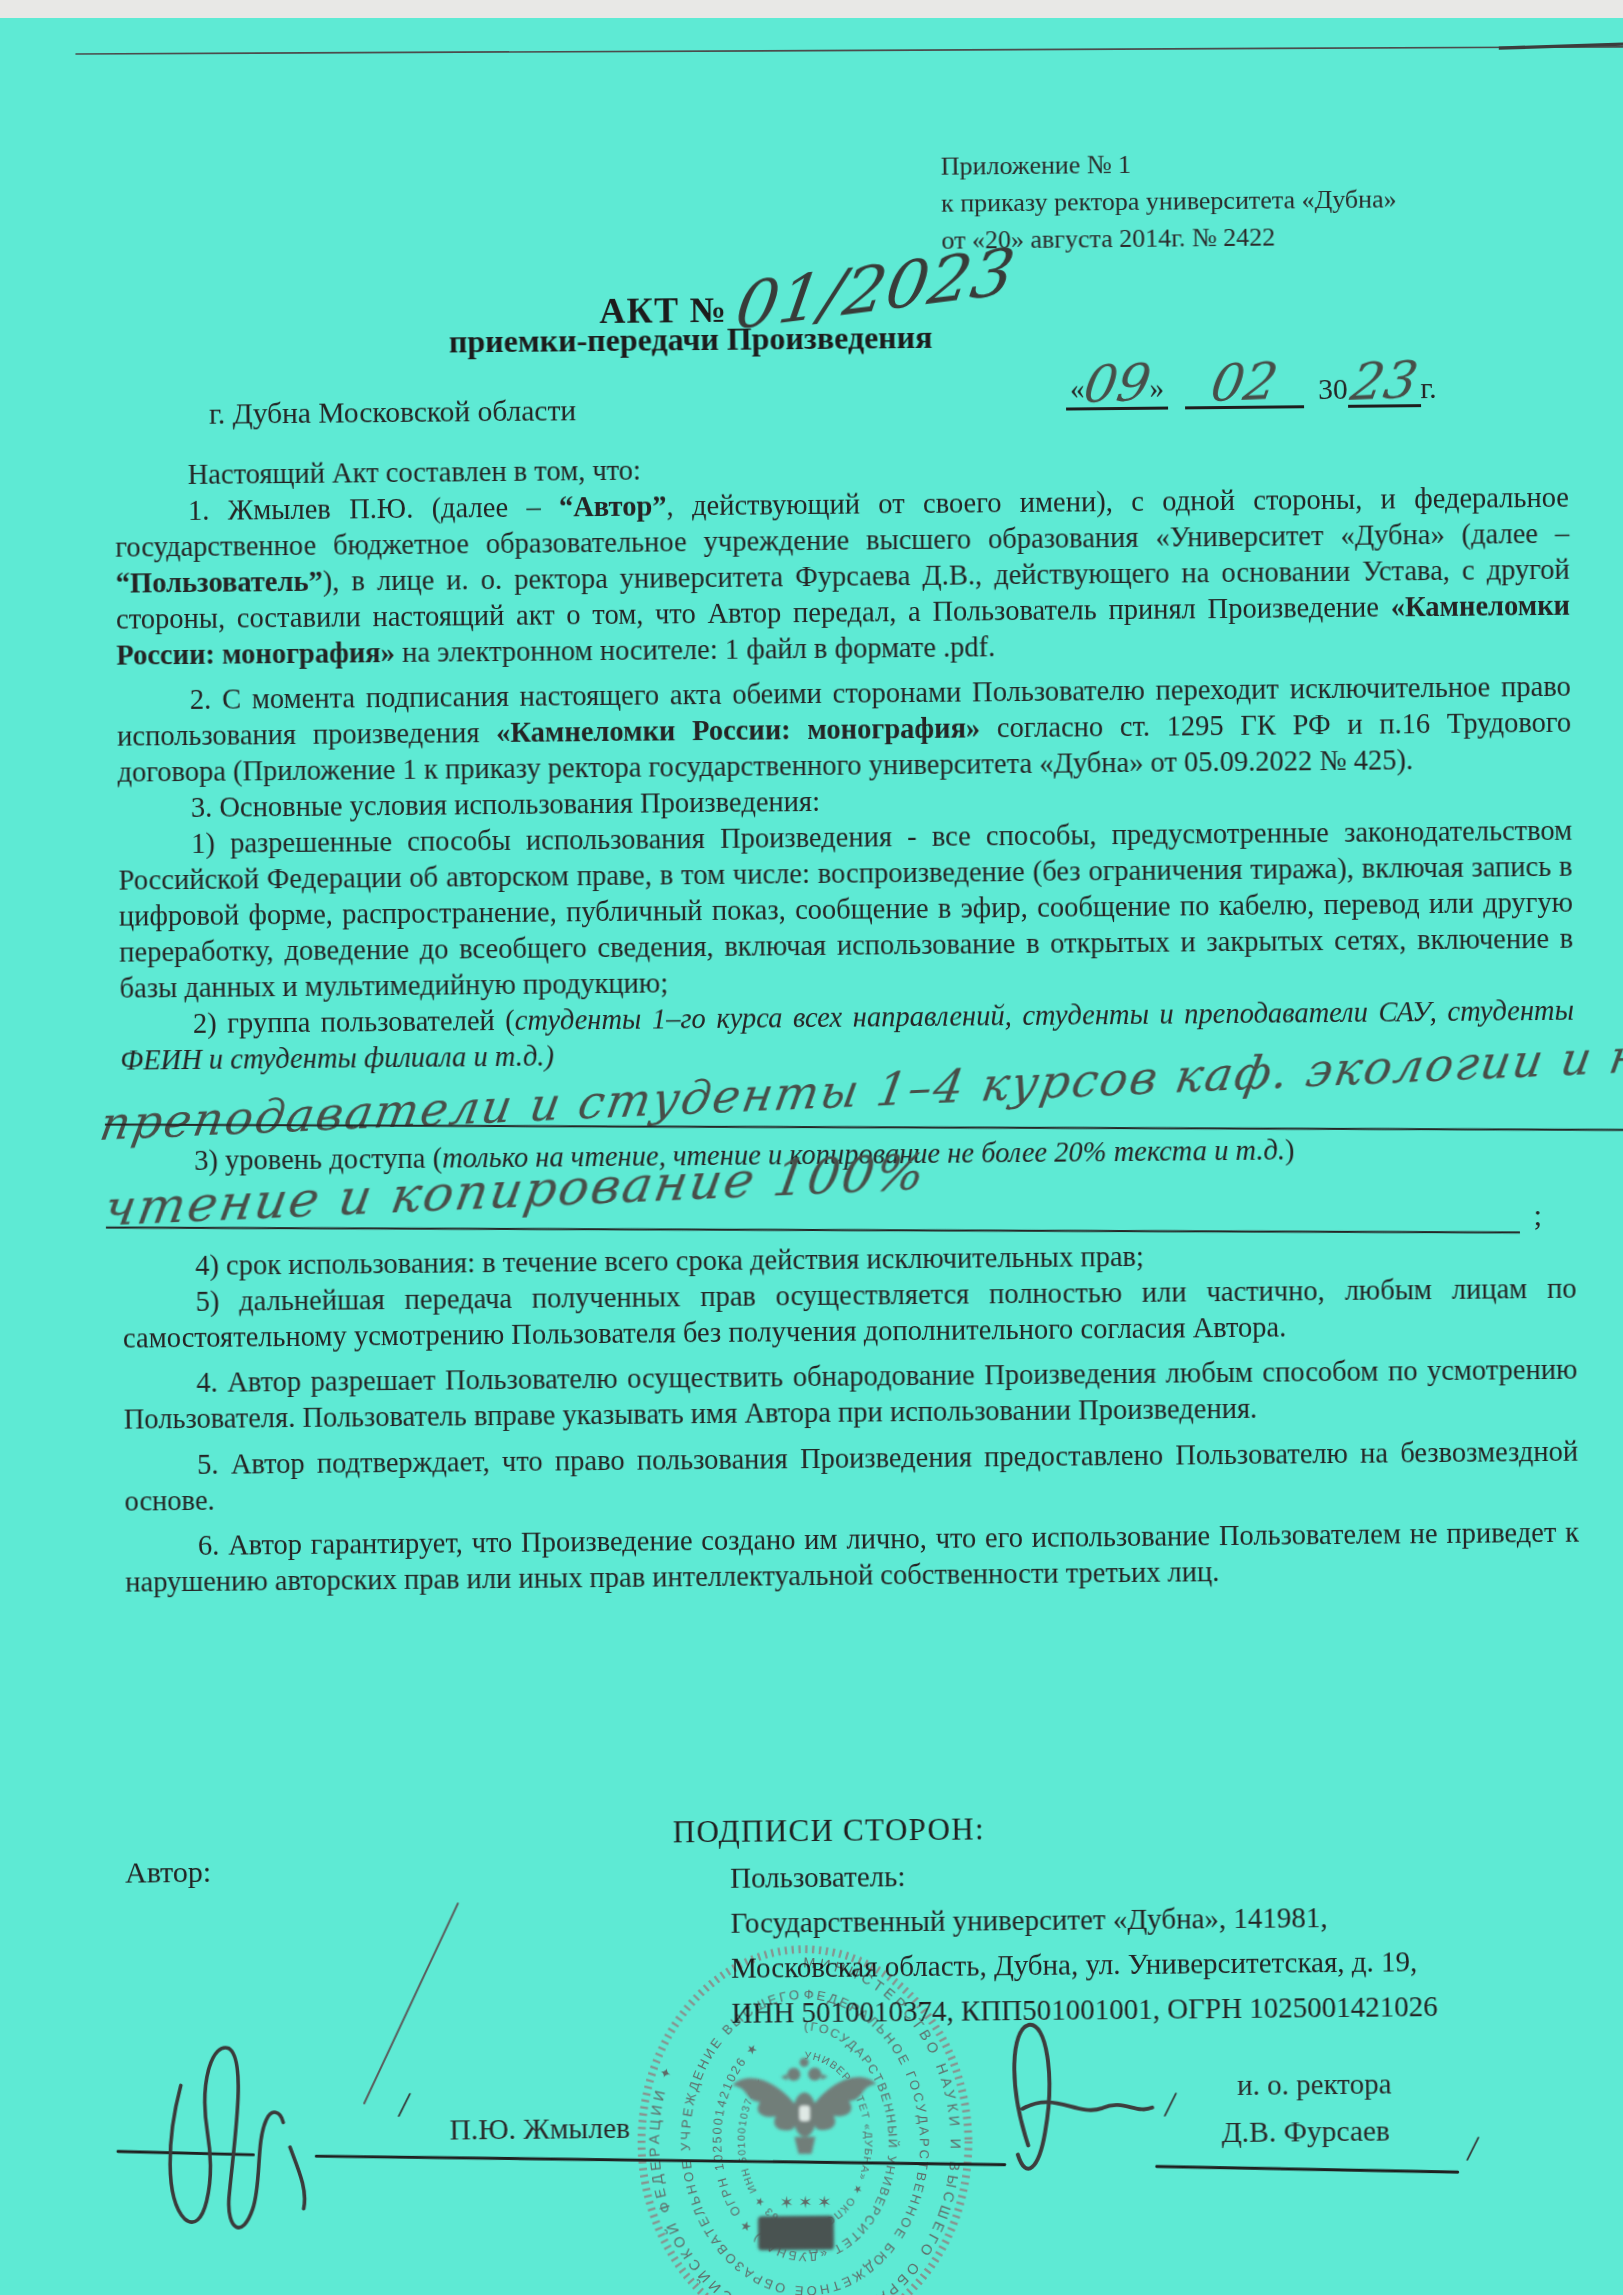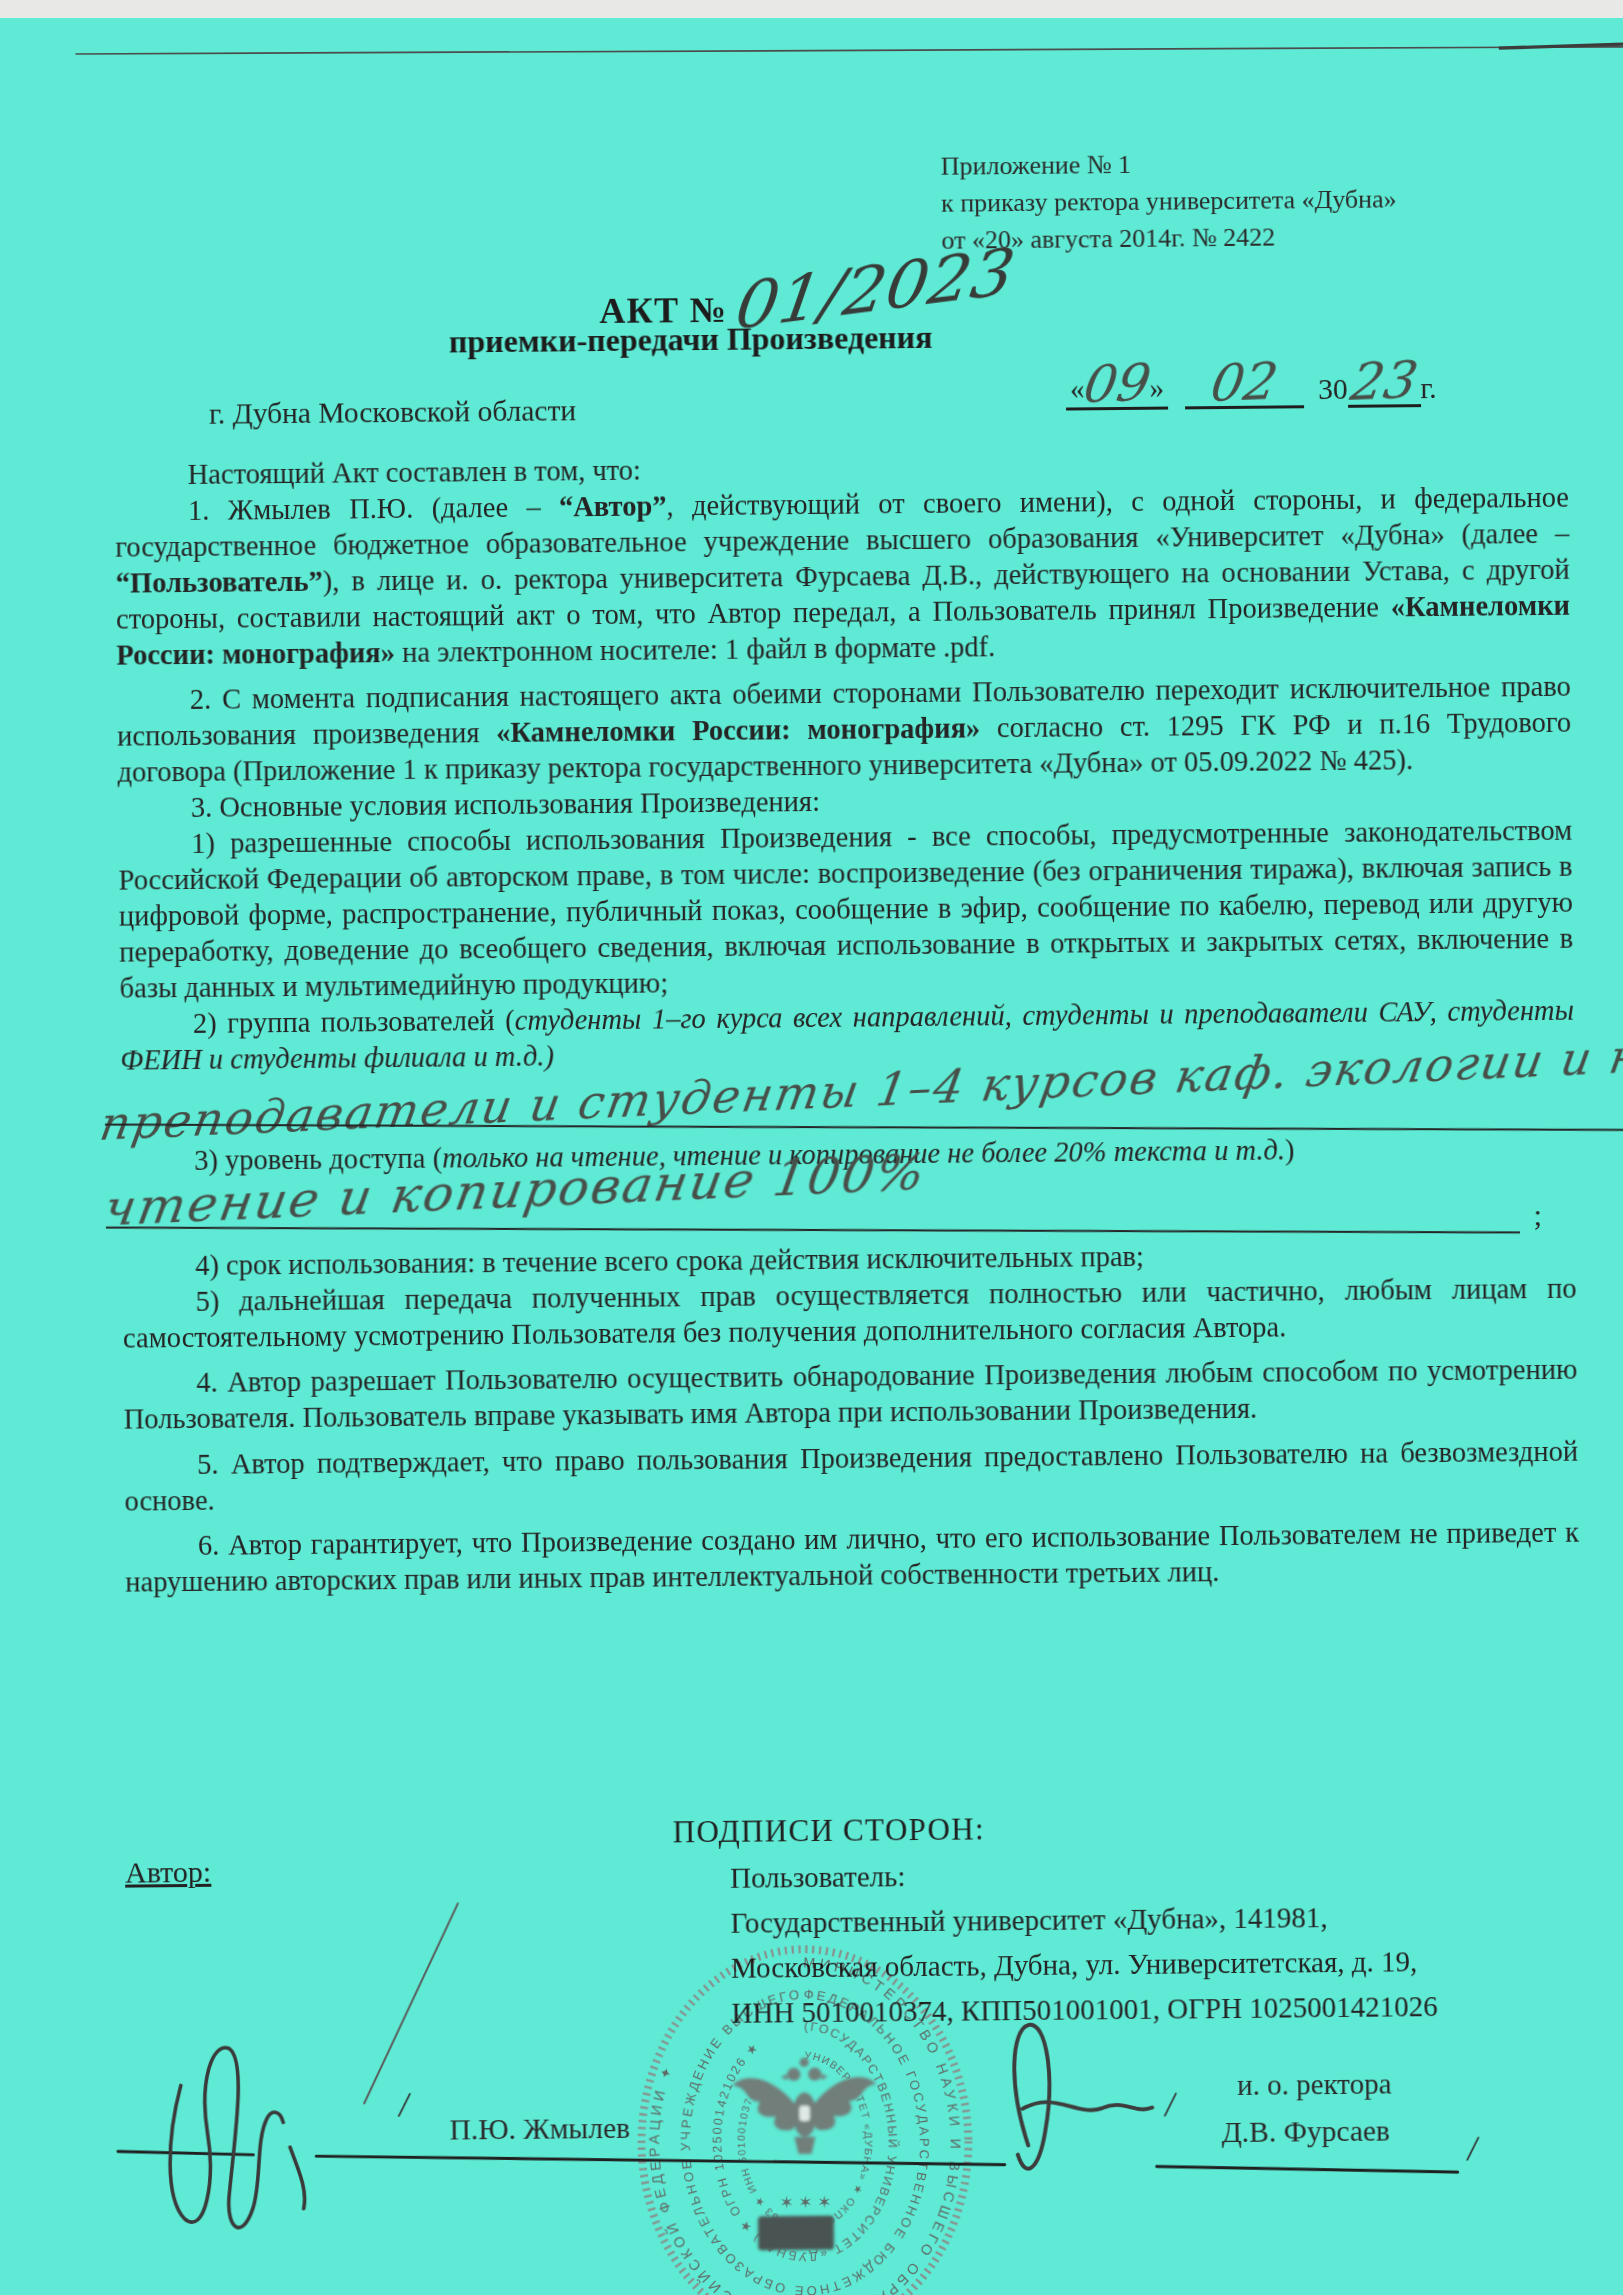--- a/index.html
+++ b/index.html
@@ -39,21 +39,21 @@
     text-align:justify; color:#242424;}
   .bodytext p{margin:0; text-indent:73px;}
   .bodytext p.sp{margin-top:9.2px;}
   .hw-row{position:relative; height:65px; text-indent:0; overflow:visible;}
   .hw-row .hw-line-text{position:absolute; left:-14.4px; top:-3.9px; font-size:46px; letter-spacing:2px; white-space:nowrap;}
   .hw-rule{position:absolute; height:0; border-bottom:2.6px solid #242424;}
   .hw-row .suffix{position:absolute; font-size:30px;}
 
   
   .sig-heading{position:absolute; left:666px; top:1795px; font-size:31px; letter-spacing:1.3px; color:#1f1f1f;}
-  .author-label{position:absolute; left:118px; top:1831px; font-size:30px;text-decoration:underline;}
+  .author-label{position:absolute; left:118px; top:1831px; font-size:30px;}
   .user-block{position:absolute; left:723px; top:1837px; font-size:29px; line-height:45px; color:#232323;}
   .name-zh{position:absolute; left:440px; top:2092px; font-size:29.5px; color:#2a2a2a;}
   .rector-title{position:absolute; left:1228px; top:2055px; font-size:29px; color:#2a2a2a;}
   .rector-name{position:absolute; left:1212px; top:2102px; font-size:29.5px; color:#2a2a2a;}
   .slash{position:absolute; font-size:37px; color:#333; transform:rotate(8deg);}
   .s1{left:390px; top:2061px;} .s2{left:1156px; top:2068px;} .s3{left:1458px; top:2115px;}
 
   .stamp{position:absolute; left:622px; top:1923px; mix-blend-mode:multiply; opacity:.93;}
   .inklayer{position:absolute; inset:0; pointer-events:none;}
 </style>

